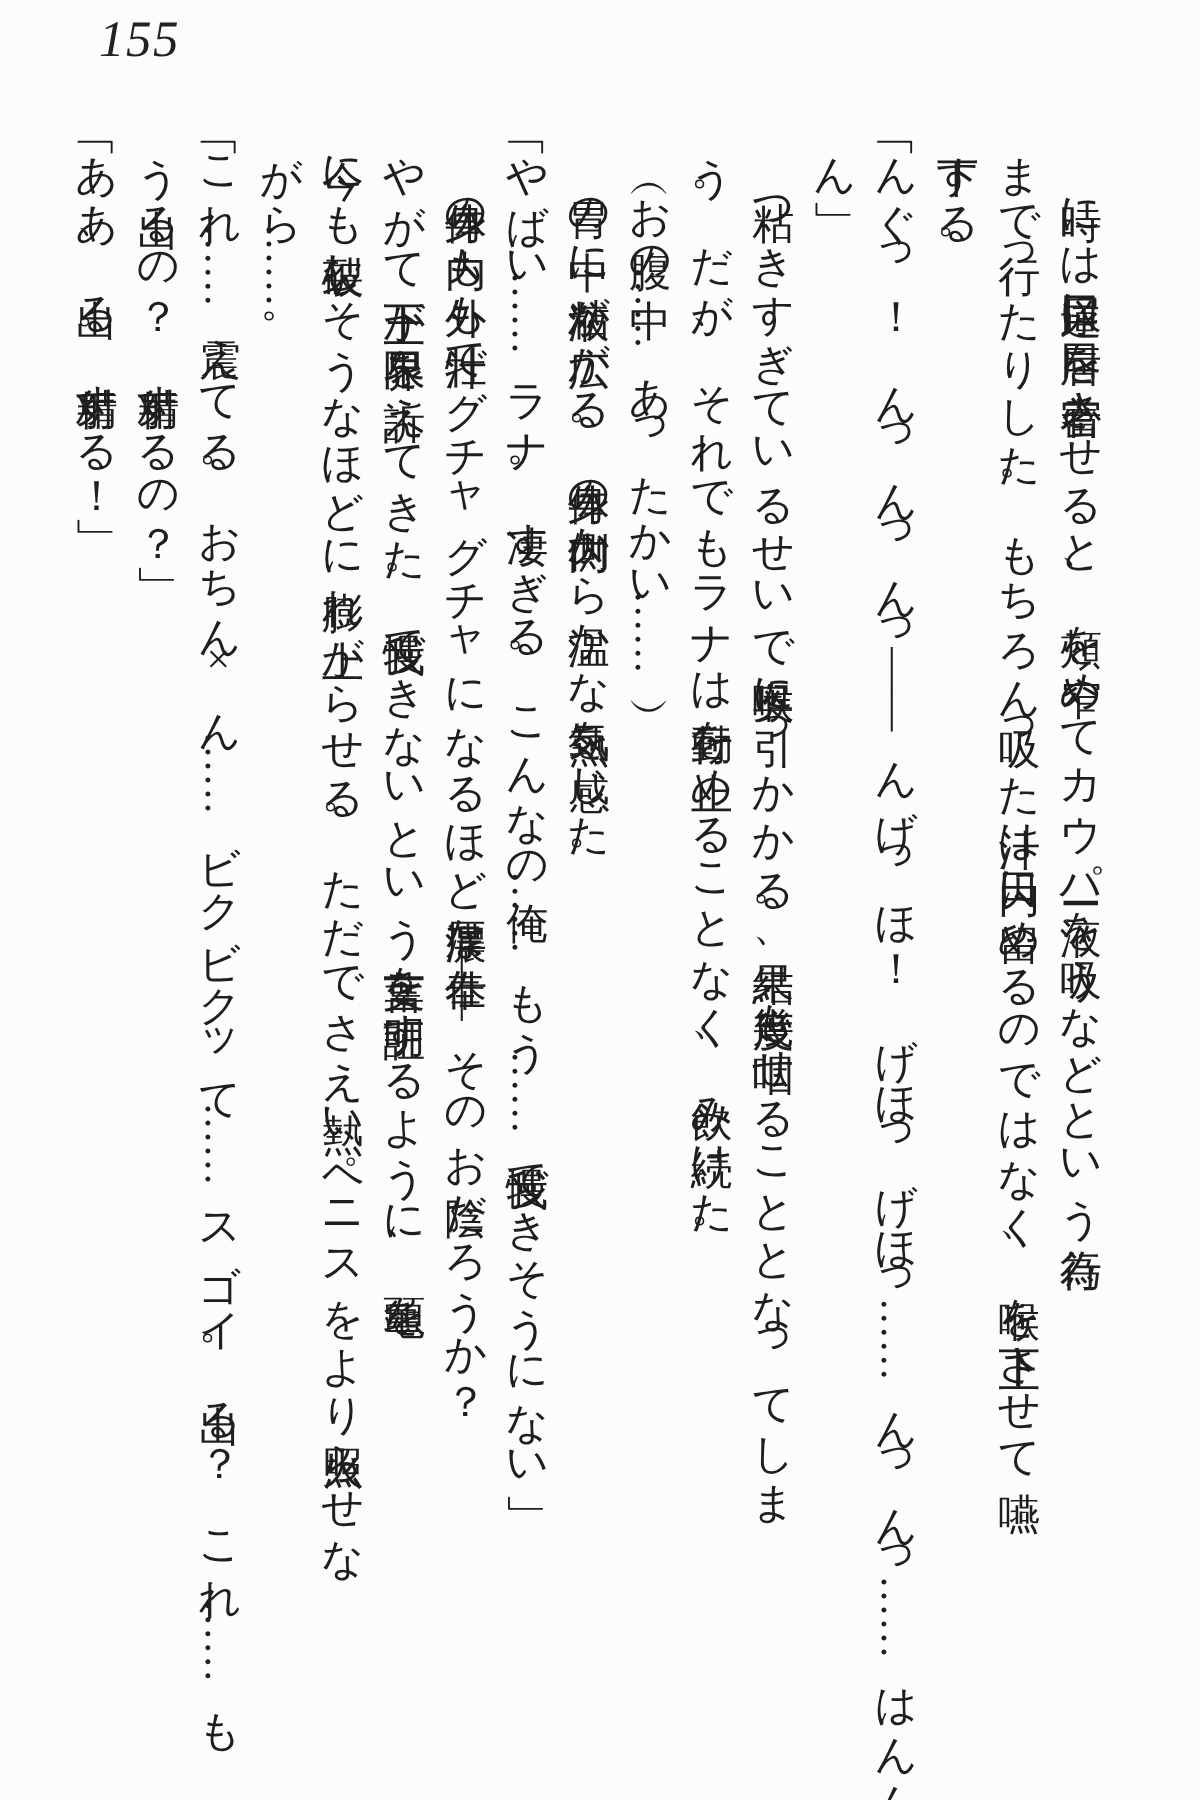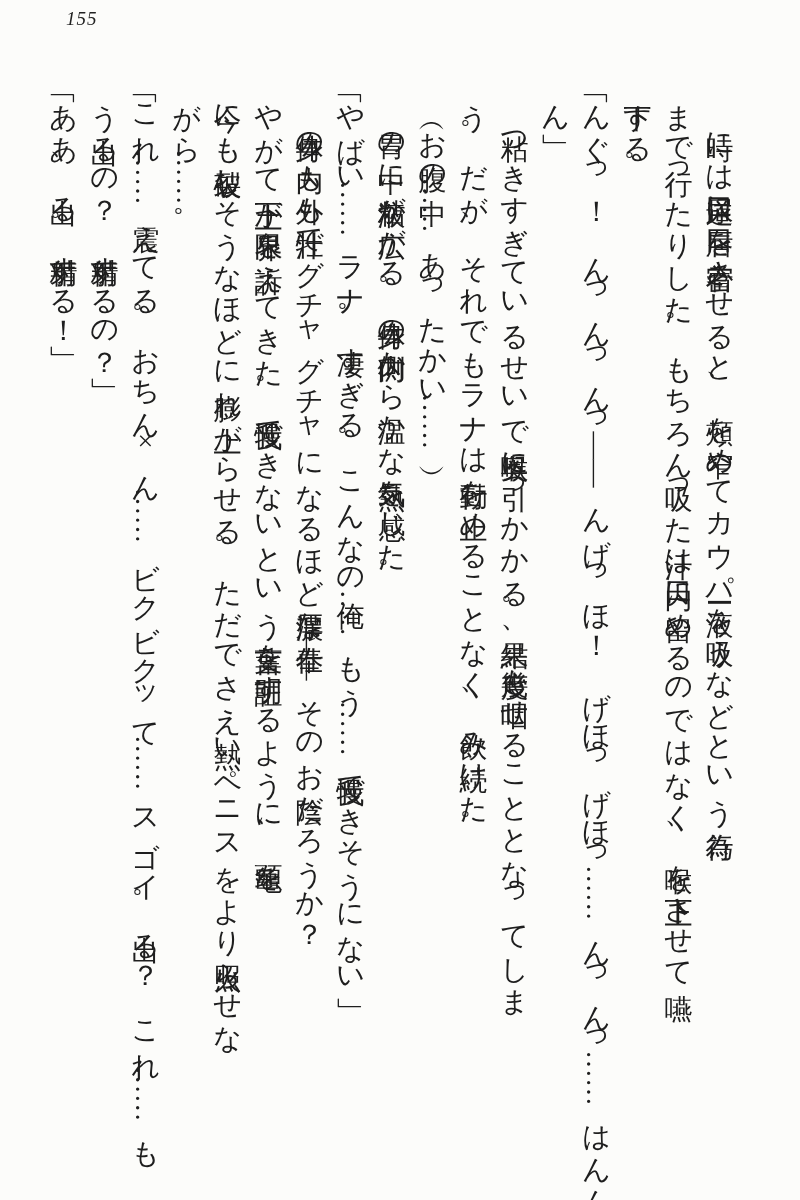--- a/index.html
+++ b/index.html
@@ -17,21 +17,21 @@
     width: 800px;
     height: 1200px;
     background: #fcfcfa;
     color: #1e1e1e;
     font-family: "Liberation Serif", "DejaVu Serif", serif;
   }
   .page-number {
     position: absolute;
     top: 8px;
     left: 66px;
-    font-size: 19px;
+    font-size: 34px;
     font-style: italic;
     letter-spacing: 1px;
     color: #222;
   }
   .text-area {
     position: absolute;
     top: 85px;
     right: 60px;
     height: 1064px;
     writing-mode: vertical-rl;

